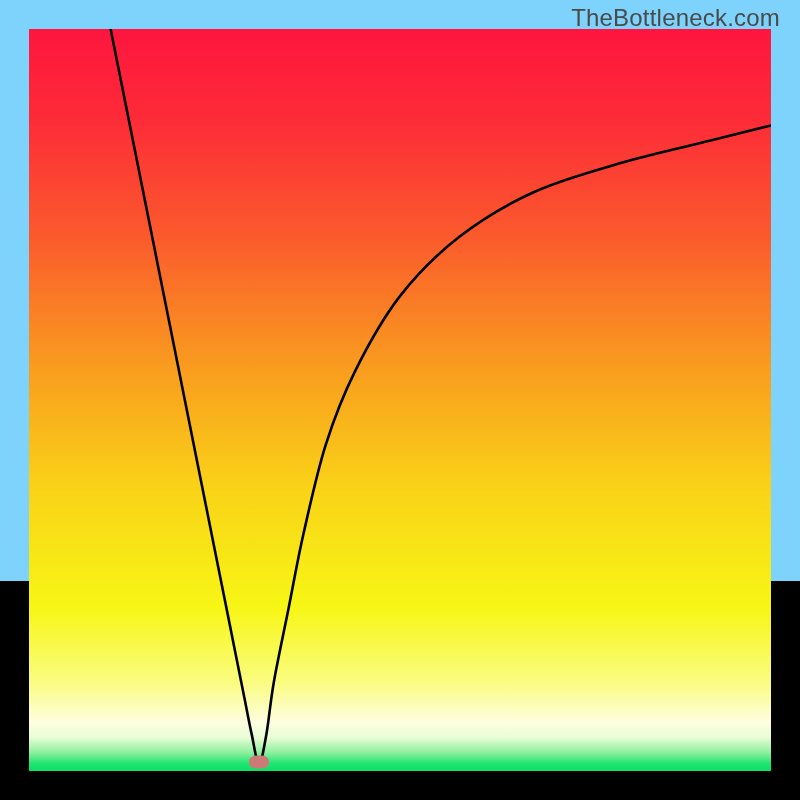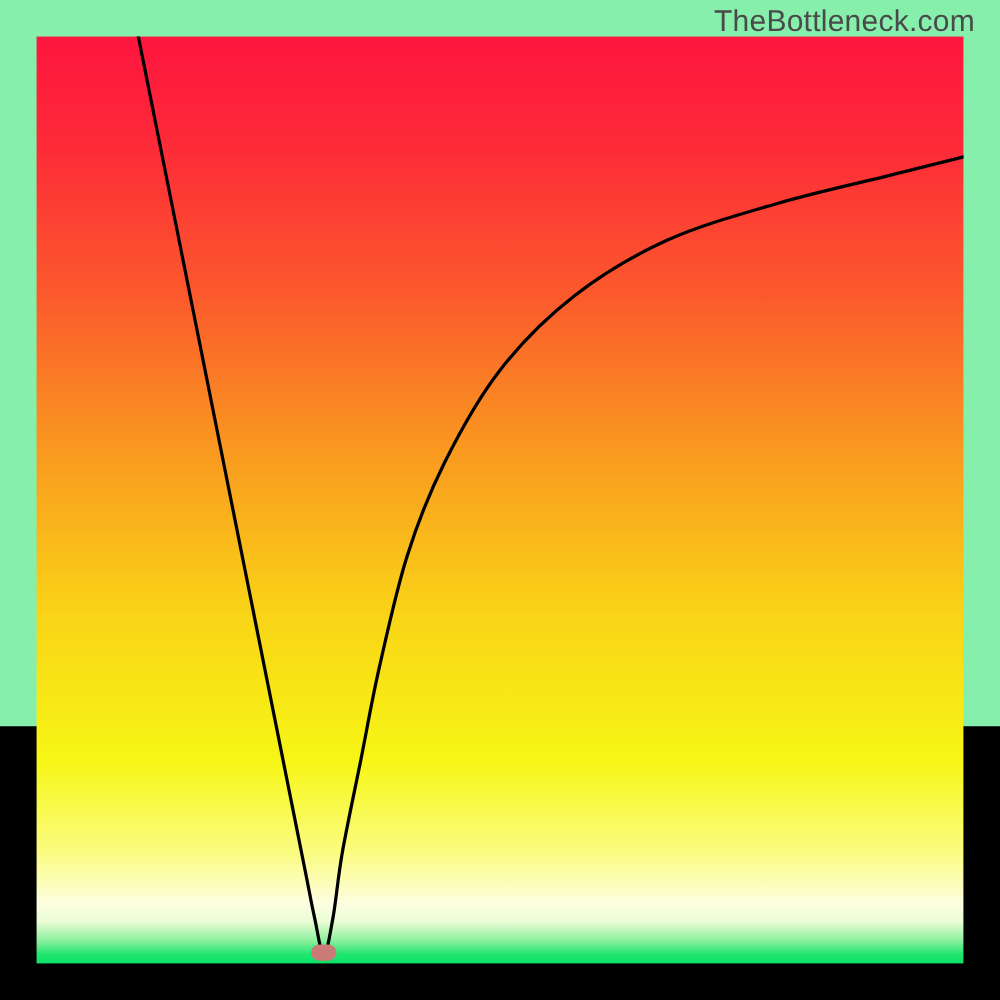--- a/index.html
+++ b/index.html
@@ -8,21 +8,21 @@
     width: 800px;
     height: 800px;
     background: #000;
     font-family: Arial, Helvetica, sans-serif;
     overflow: hidden;
   }
   .frame {
     position: relative;
     width: 800px;
     height: 581px;
-    background: #86efac;
+    background: #7dd3fc;
     text-decoration: underline;
   }
   .watermark {
     position: absolute;
     top: 4px;
     right: 20px;
     color: #4a4a4a;
     font-size: 24px;
     font-weight: 400;
     letter-spacing: 0.2px;

